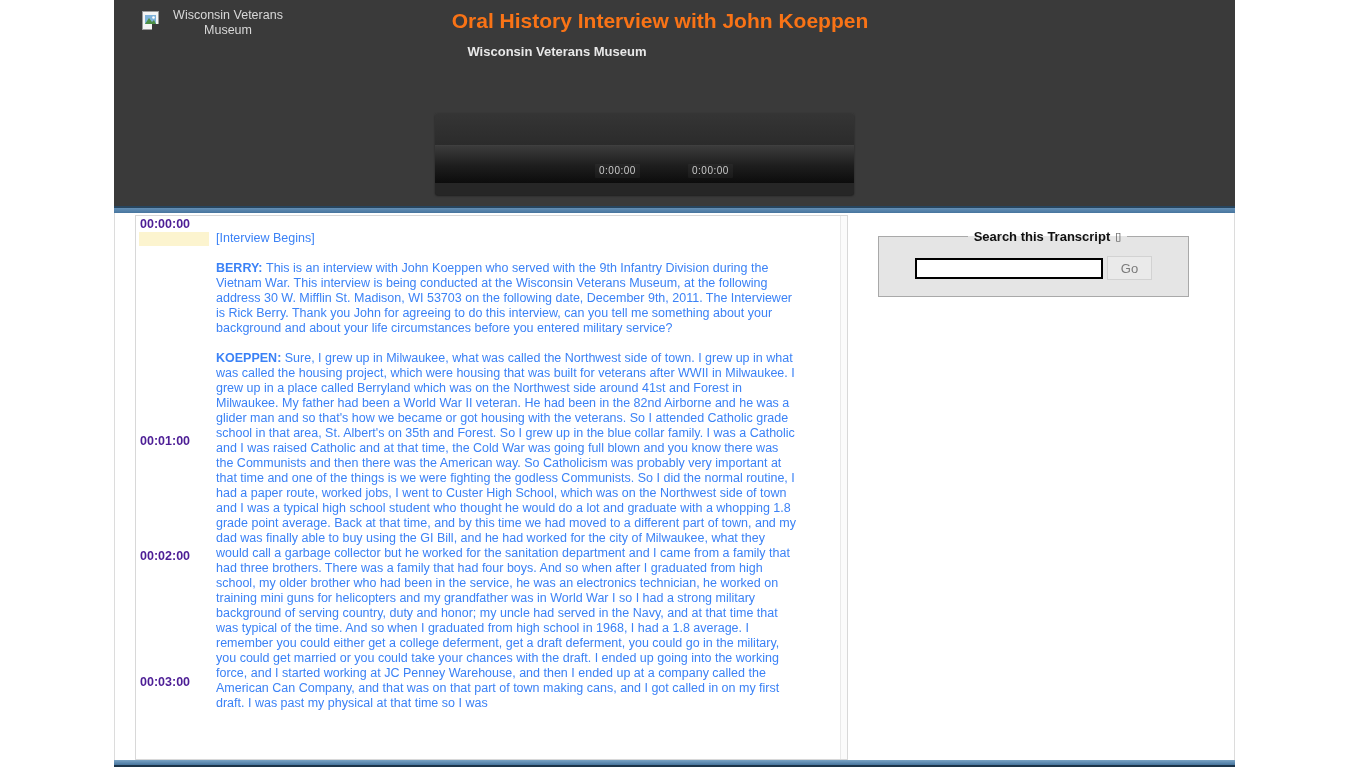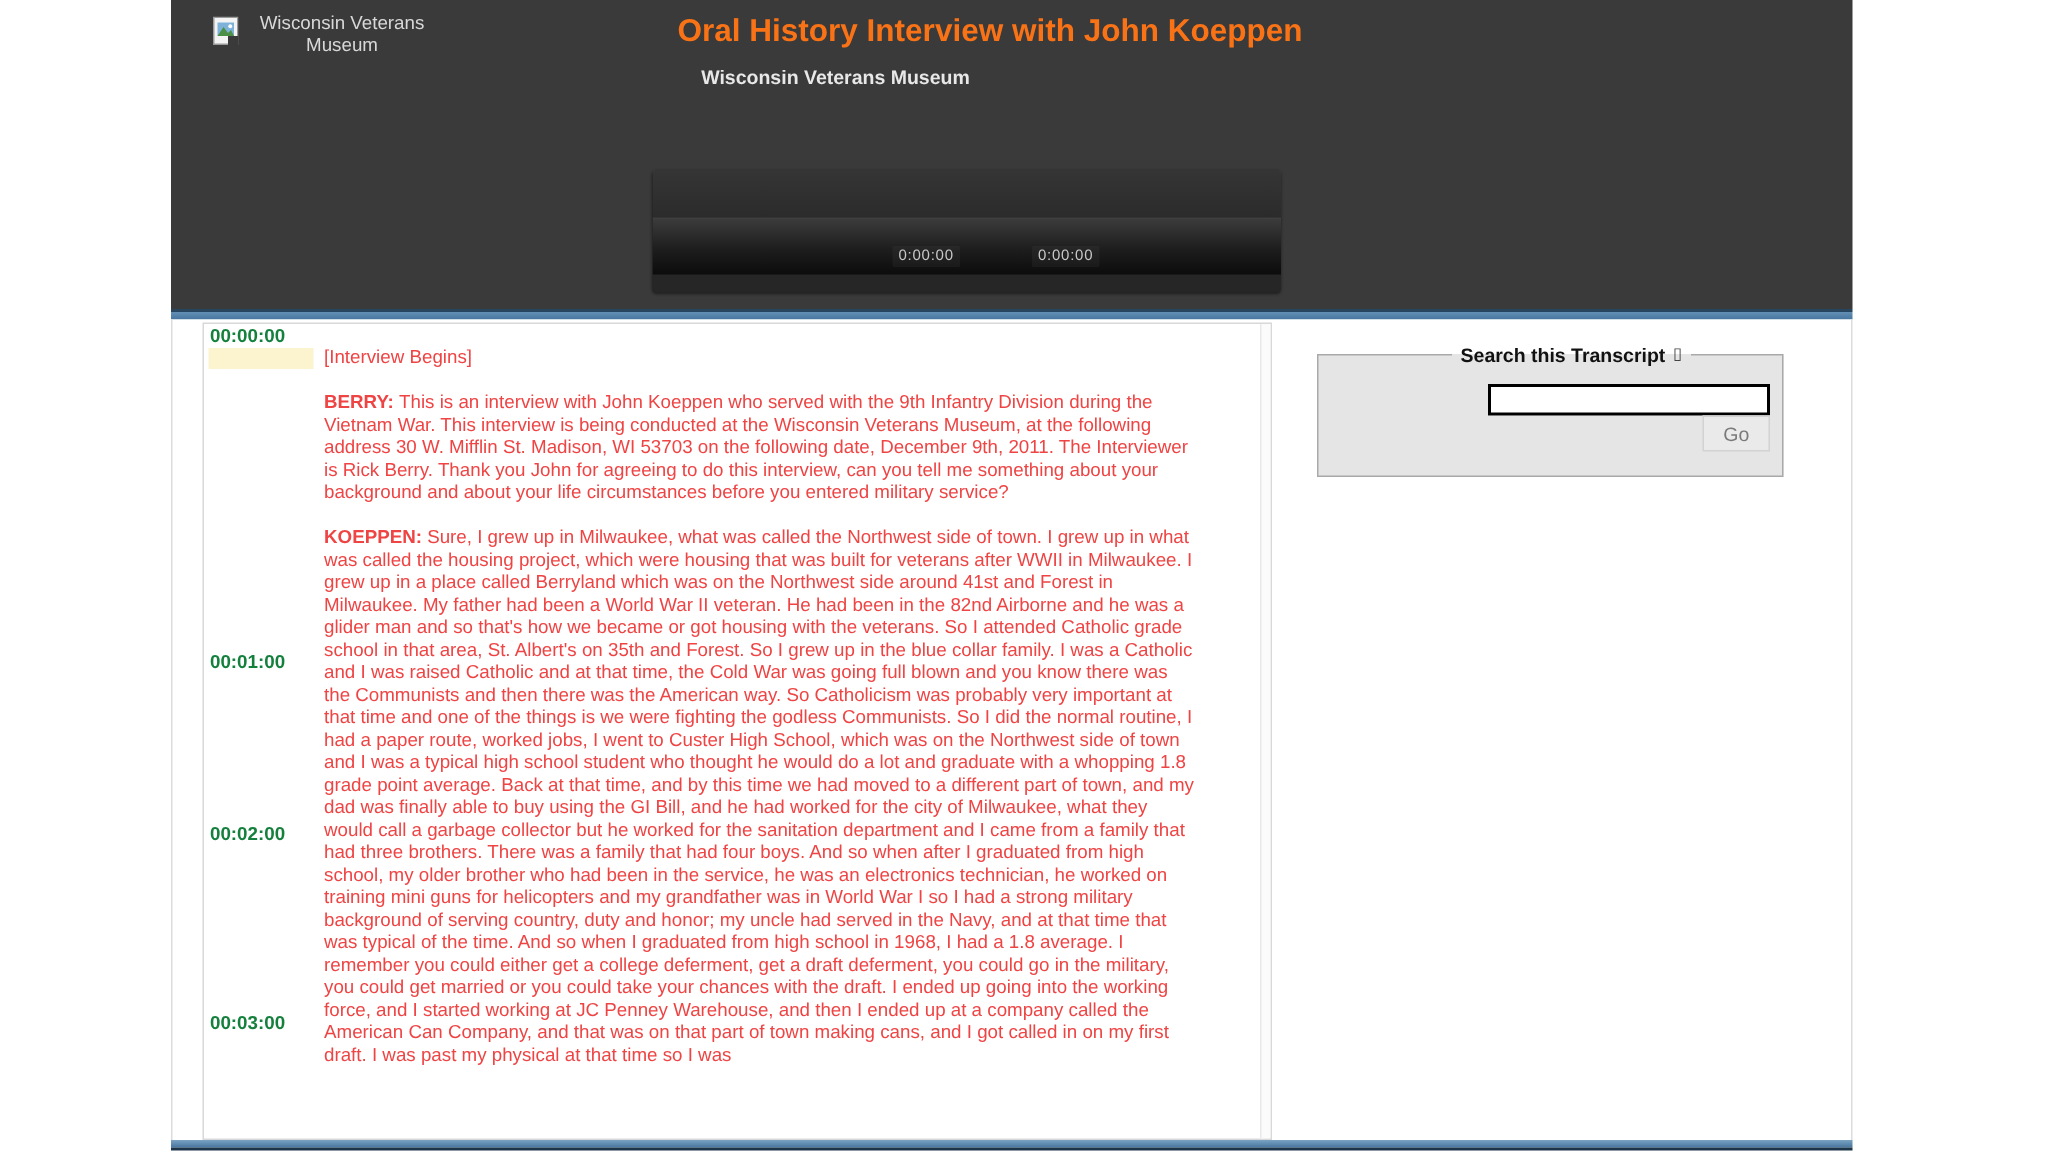--- a/index.html
+++ b/index.html
@@ -55,42 +55,42 @@
   .content { position:relative; height:547px; background:#ffffff;
     border-left:1px solid #dcdcdc; border-right:1px solid #dcdcdc; }
 
   .transcript-panel {
     position:absolute; left:20px; top:2px; width:713px; height:545px;
     background:#ffffff; border:1px solid #d8d8d8; overflow:hidden;
   }
   .section-highlight { position:absolute; left:3px; top:16px; width:70px; height:14px;
     background:#fcf4cf; }
   .ts {
-    position:absolute; left:4px; color:#15803d; font-weight:bold;
+    position:absolute; left:4px; color:#4c1d95; font-weight:bold;
     font-size:12.5px; line-height:14px; cursor:pointer;
   }
   .text-col {
     position:absolute; left:80px; top:15px; width:582px;
-    font-size:12.5px; line-height:15px; color:#ef4444;
+    font-size:12.5px; line-height:15px; color:#3b82f6;
   }
   .intro-line { margin:0 0 38px 0; }
   .text-col p { margin:0 0 15px 0; }
   .scroll-track { position:absolute; right:0; top:0; width:7px; height:100%;
     background:#fbfbfb; border-left:1px solid #e9e9e9; }
 
   
   .search-panel { position:absolute; left:763px; top:16px; width:311px; }
   .search-fieldset { border:1px solid #a9a9a9; margin:0; padding:12px 8px 16px 36px; background:#e5e5e5; }
   .search-legend {
     margin:0 auto; padding:0 6px; font-weight:bold; font-size:13px; color:#111;
     display:flex; align-items:center; gap:5px; white-space:nowrap;
   }
   .help-box { display:inline-block; font-size:11px; line-height:11px; color:#444;
     font-weight:normal; }
-  .search-row { display:flex; align-items:flex-end;flex-direction:column; }
+  .search-row { display:flex; align-items:center; }
   .search-input { width:188px; height:21px; border:2px solid #000000; padding:1px 4px;
     font-size:13px; outline:none; }
   .go-btn {
     margin-left:4px; width:45px; height:24px; background:#eaeaea;
     border:1px solid #d2d2d2; color:#7a7a7a; font-size:13px; cursor:pointer;
     font-family:"Liberation Sans","DejaVu Sans",sans-serif;
   }
 </style>
 </head>
 <body>

